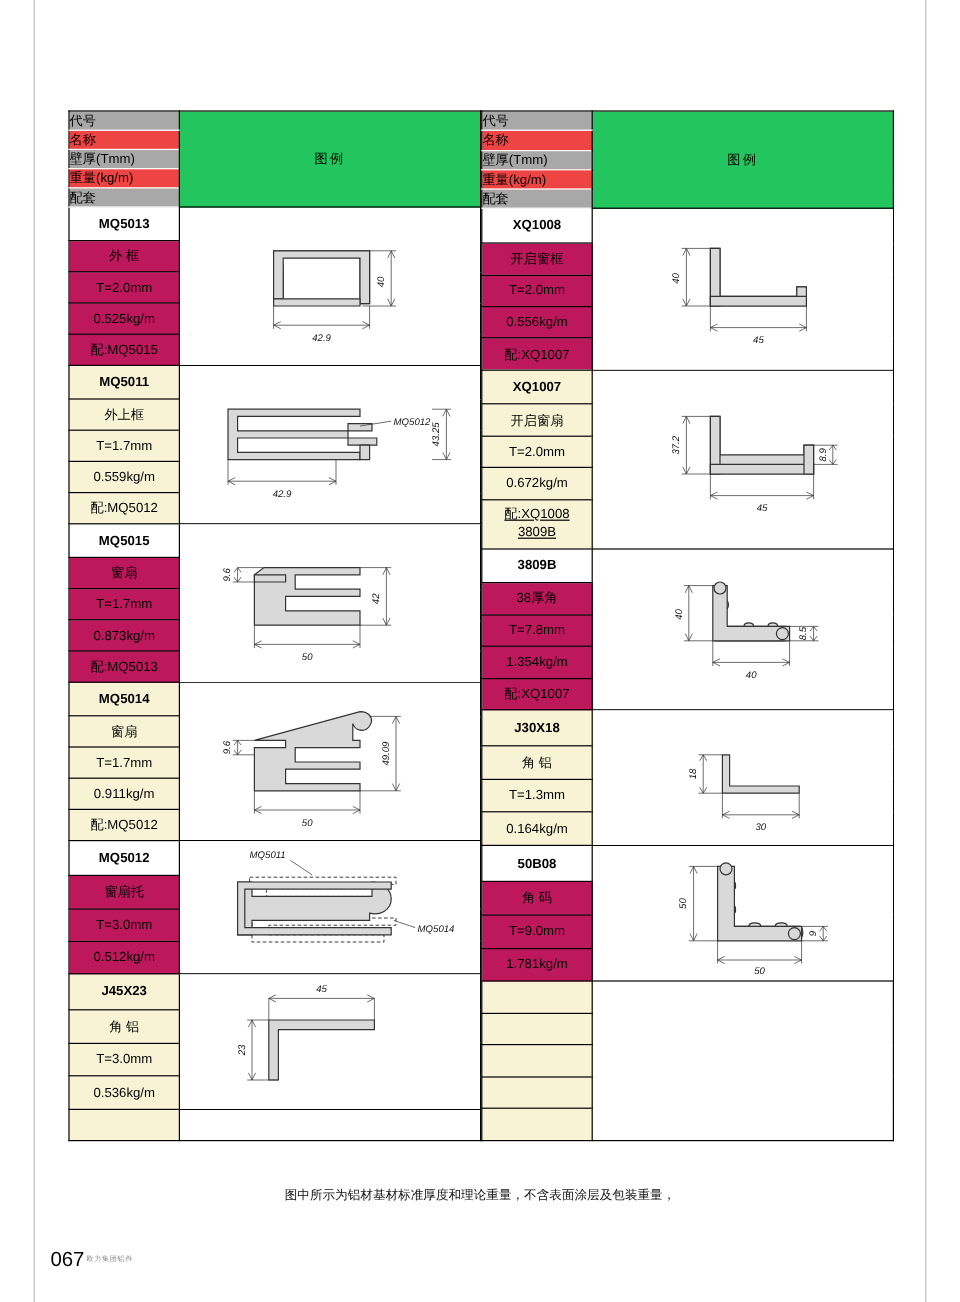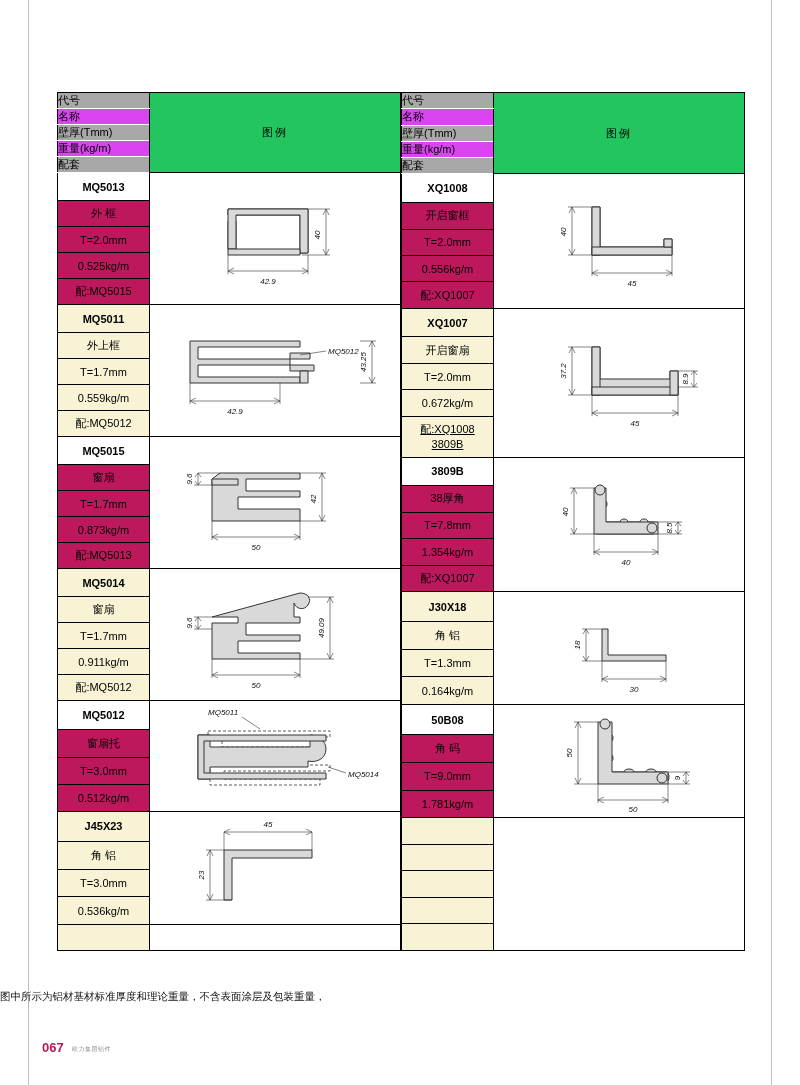--- a/index.html
+++ b/index.html
@@ -45,21 +45,21 @@
   .hdr-cell {
     background: #a8a8a8;
     color: #000;
     font-size: 9.5px;
     height: 15px;
     padding-left: 4px;
     font-weight: normal;
     text-align: left;
     border-bottom: 1px solid #ffffff !important;
   }
-  .hdr-cell.alt { background: #d946ef; }
+  .hdr-cell.alt { background: #ef4444; }
   .hdr-fig {
     background: #22c55e;
     text-align: center;
     font-size: 17px;
     font-weight: normal;
     letter-spacing: 2px;
   }
 
   
   .code-cell {
@@ -81,31 +81,31 @@
   .blank-cell { background: #f7f3d4; height: 26px; }
   .blank-cell-w { background: #ffffff; height: 26px; }
 
   .fig-wrap { position: relative; width: 100%; height: 100%; }
   .fig-svg { display: block; margin: 0 auto; }
 
   .footnote {
     position: absolute;
     left: 0; right: 0;
     top: 988px;
-    text-align: left;
+    text-align: center;
     font-size: 10.5px;
     color: #111;
     line-height: 1.7;
   }
   .pagenum {
     position: absolute;
     left: 42px; top: 1040px;
-    font-size: 13px;
-    font-weight: bold;
-    color: #be185d;
+    font-size: 17px;
+    font-weight: normal;
+    color: #000000;
   }
   .brandmark {
     position: absolute;
     left: 72px; top: 1045px;
     font-size: 6px;
     color: #8a8a8a;
     letter-spacing: 0.5px;
   }
   .prof { fill: #d9d9d9; stroke: #333; stroke-width: 1; }
   .dash { fill: none; stroke: #333; stroke-width: 0.8; stroke-dasharray: 3 2; }

